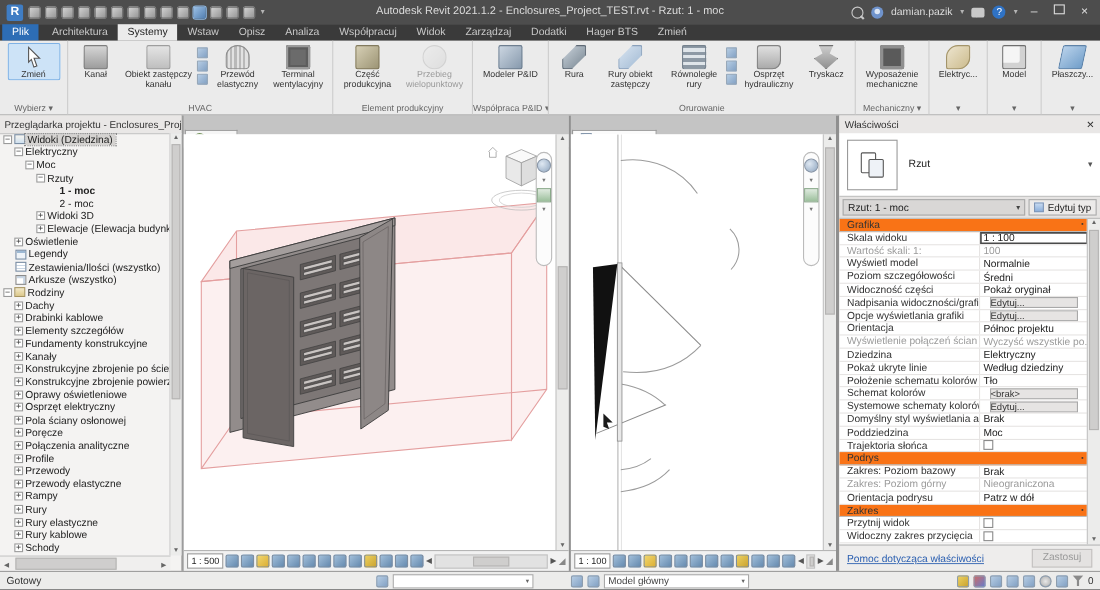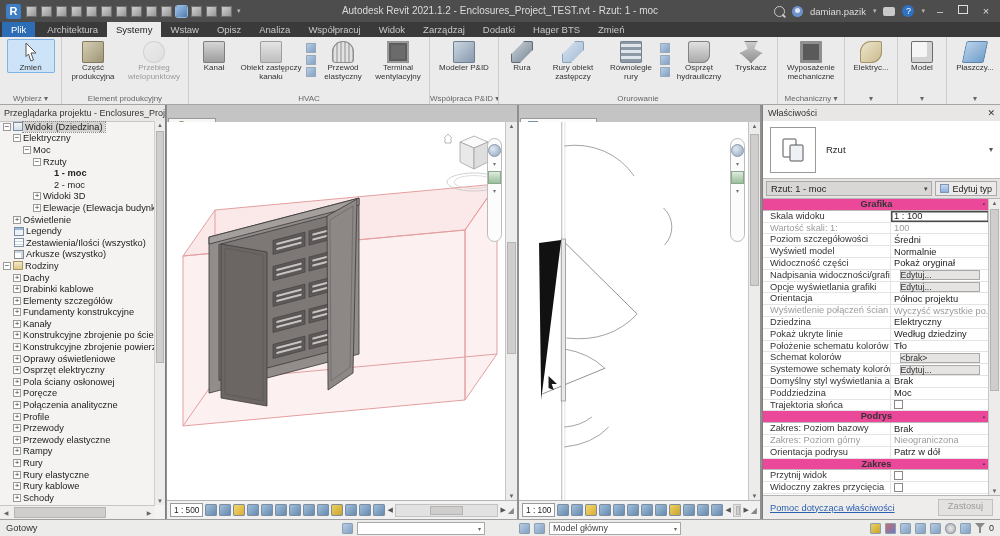--- a/index.html
+++ b/index.html
@@ -113,21 +113,21 @@
   .tsdd{margin-left:auto;font-size:8px;color:#555;}
   .comborow{position:absolute;top:74px;left:0;right:0;height:20px;display:flex;align-items:center;background:#e6e4e3;border-bottom:1px solid #b5b5b5;padding:0 3px;gap:3px;box-sizing:border-box;}
   .inst{flex:1;height:15px;background:#d9d7d6;border:1px solid #a9a9a9;font-size:9.3px;display:flex;align-items:center;padding:0 4px;color:#222;box-sizing:border-box;}
   .inst .dd{margin-left:auto;font-size:7px;color:#444;}
   .edittype{height:15px;border:1px solid #a9a9a9;background:#eceae9;font-size:9px;display:flex;align-items:center;gap:3px;padding:0 4px;color:#222;box-sizing:border-box;white-space:nowrap;}
   .et-ic{width:9px;height:9px;background:linear-gradient(#cfe0f5,#84a9d8);box-shadow:inset 0 0 0 1px #7f95b5;flex:none;}
   .pgrid{position:absolute;top:94px;left:0;right:11px;bottom:24px;background:#fff;overflow:hidden;font-size:9.3px;}
   .prow{display:flex;height:11.8px;border-bottom:1px solid #e6e4e3;align-items:center;box-sizing:border-box;}
   .prow .pl{width:128px;padding-left:7px;color:#333;white-space:nowrap;overflow:hidden;border-right:1px solid #e6e4e3;box-sizing:border-box;flex:none;height:100%;line-height:11.8px;}
   .prow .pv{flex:1;padding:0 3px;color:#222;white-space:nowrap;overflow:hidden;position:relative;height:100%;display:flex;align-items:center;box-sizing:border-box;}
-  .prow.group{background:#ec4899;border-bottom:1px solid #bdbbb9;font-weight:bold;color:#222;text-align:center;}
+  .prow.group{background:#f97316;border-bottom:1px solid #bdbbb9;font-weight:normal;color:#222;}
   .prow.group .pl{width:auto;border:none;flex:1;}
   .gr-right{margin-left:auto;margin-right:4px;font-size:6px;color:#333;}
   .muted{color:#9b9b9b !important;}
   .pv.sel{box-shadow:inset 0 0 0 1.5px #4a4a4a;}
   .pvbtn{margin:0 auto;width:88%;height:10px;line-height:9px;background:#e6e4e3;border:1px solid #a9a9a9;font-size:8.6px;color:#333;box-sizing:border-box;}
   .cb{width:9px;height:9px;border:1px solid #8a8a8a;background:#fff;box-sizing:border-box;}
   .pr-vscroll{position:absolute;top:94px;right:0;bottom:24px;width:11px;background:#ececeb;border-left:1px solid #c5c5c5;}
   .pr-footer{position:absolute;left:0;right:0;bottom:0;height:24px;border-top:1px solid #b5b5b5;background:#eeedec;display:flex;align-items:center;padding:0 7px;gap:6px;box-sizing:border-box;}
   .helplink{font-size:9.3px;color:#2b5fb0;text-decoration:underline;white-space:nowrap;overflow:hidden;}
   .applybtn{margin-left:auto;height:15px;padding:0 9px;font-size:9.3px;color:#9a9a9a;background:#e4e2e1;border:1px solid #c3c1c0;line-height:13px;}
@@ -205,31 +205,20 @@
     <div class="rpanel" style="width:62px;justify-content:center;">
       <div class="rbtn sel" style="width:44px;">
         <svg class="ric" viewBox="0 0 22 22">
             <path d="M6 2 L16 12 L11 12 L13.5 19 L10.8 20 L8.5 13 L6 15.5 Z" fill="#fff" stroke="#555" stroke-width="1"></path>
           </svg>
         <span class="rlabel">Zmień</span>
       </div>
       <div class="rpanel-label"><span>Wybierz</span> ▾</div>
     </div>
     <div class="rpanel">
-      <div class="rbtn" style="width:52px;">
-        <span class="ric ric-fab"></span>
-        <span class="rlabel">Część produkcyjna</span>
-      </div>
-      <div class="rbtn dis" style="width:58px;">
-        <span class="ric ric-multi"></span>
-        <span class="rlabel">Przebieg wielopunktowy</span>
-      </div>
-      <div class="rpanel-label"><span>Element produkcyjny</span></div>
-    </div>
-    <div class="rpanel">
       <div class="rbtn" style="width:40px;">
         <span class="ric ric-duct"></span>
         <span class="rlabel">Kanał</span>
       </div>
       <div class="rbtn" style="width:62px;">
         <span class="ric ric-duct-ph"></span>
         <span class="rlabel">Obiekt zastępczy kanału</span>
       </div>
       <div class="rstack">
         <span class="rmini"></span>
@@ -238,20 +227,31 @@
       </div>
       <div class="rbtn" style="width:46px;">
         <span class="ric ric-flex"></span>
         <span class="rlabel">Przewód elastyczny</span>
       </div>
       <div class="rbtn" style="width:52px;">
         <span class="ric ric-terminal"></span>
         <span class="rlabel">Terminal wentylacyjny</span>
       </div>
       <div class="rpanel-label"><span>HVAC</span></div>
+    </div>
+    <div class="rpanel">
+      <div class="rbtn" style="width:52px;">
+        <span class="ric ric-fab"></span>
+        <span class="rlabel">Część produkcyjna</span>
+      </div>
+      <div class="rbtn dis" style="width:58px;">
+        <span class="ric ric-multi"></span>
+        <span class="rlabel">Przebieg wielopunktowy</span>
+      </div>
+      <div class="rpanel-label"><span>Element produkcyjny</span></div>
     </div>
     <div class="rpanel">
       <div class="rbtn" style="width:58px;">
         <span class="ric ric-pid"></span>
         <span class="rlabel">Modeler P&amp;ID</span>
       </div>
       <div class="rpanel-label"><span>Współpraca P&amp;ID</span> ▾</div>
     </div>
     <div class="rpanel">
       <div class="rbtn" style="width:34px;">
@@ -672,26 +672,26 @@
         </div>
         <div class="prow">
           <span class="pl">Skala widoku</span>
           <span class="pv sel">1 : 100</span>
         </div>
         <div class="prow">
           <span class="pl muted">Wartość skali:   1:</span>
           <span class="pv muted">100</span>
         </div>
         <div class="prow">
+          <span class="pl">Wyświetl model</span>
+          <span class="pv">Normalnie</span>
+        </div>
+        <div class="prow">
           <span class="pl">Poziom szczegółowości</span>
           <span class="pv">Średni</span>
-        </div>
-        <div class="prow">
-          <span class="pl">Wyświetl model</span>
-          <span class="pv">Normalnie</span>
         </div>
         <div class="prow">
           <span class="pl">Widoczność części</span>
           <span class="pv">Pokaż oryginał</span>
         </div>
         <div class="prow">
           <span class="pl">Nadpisania widoczności/grafiki</span>
           <span class="pv">
             <span class="pvbtn">Edytuj...</span>
           </span>

